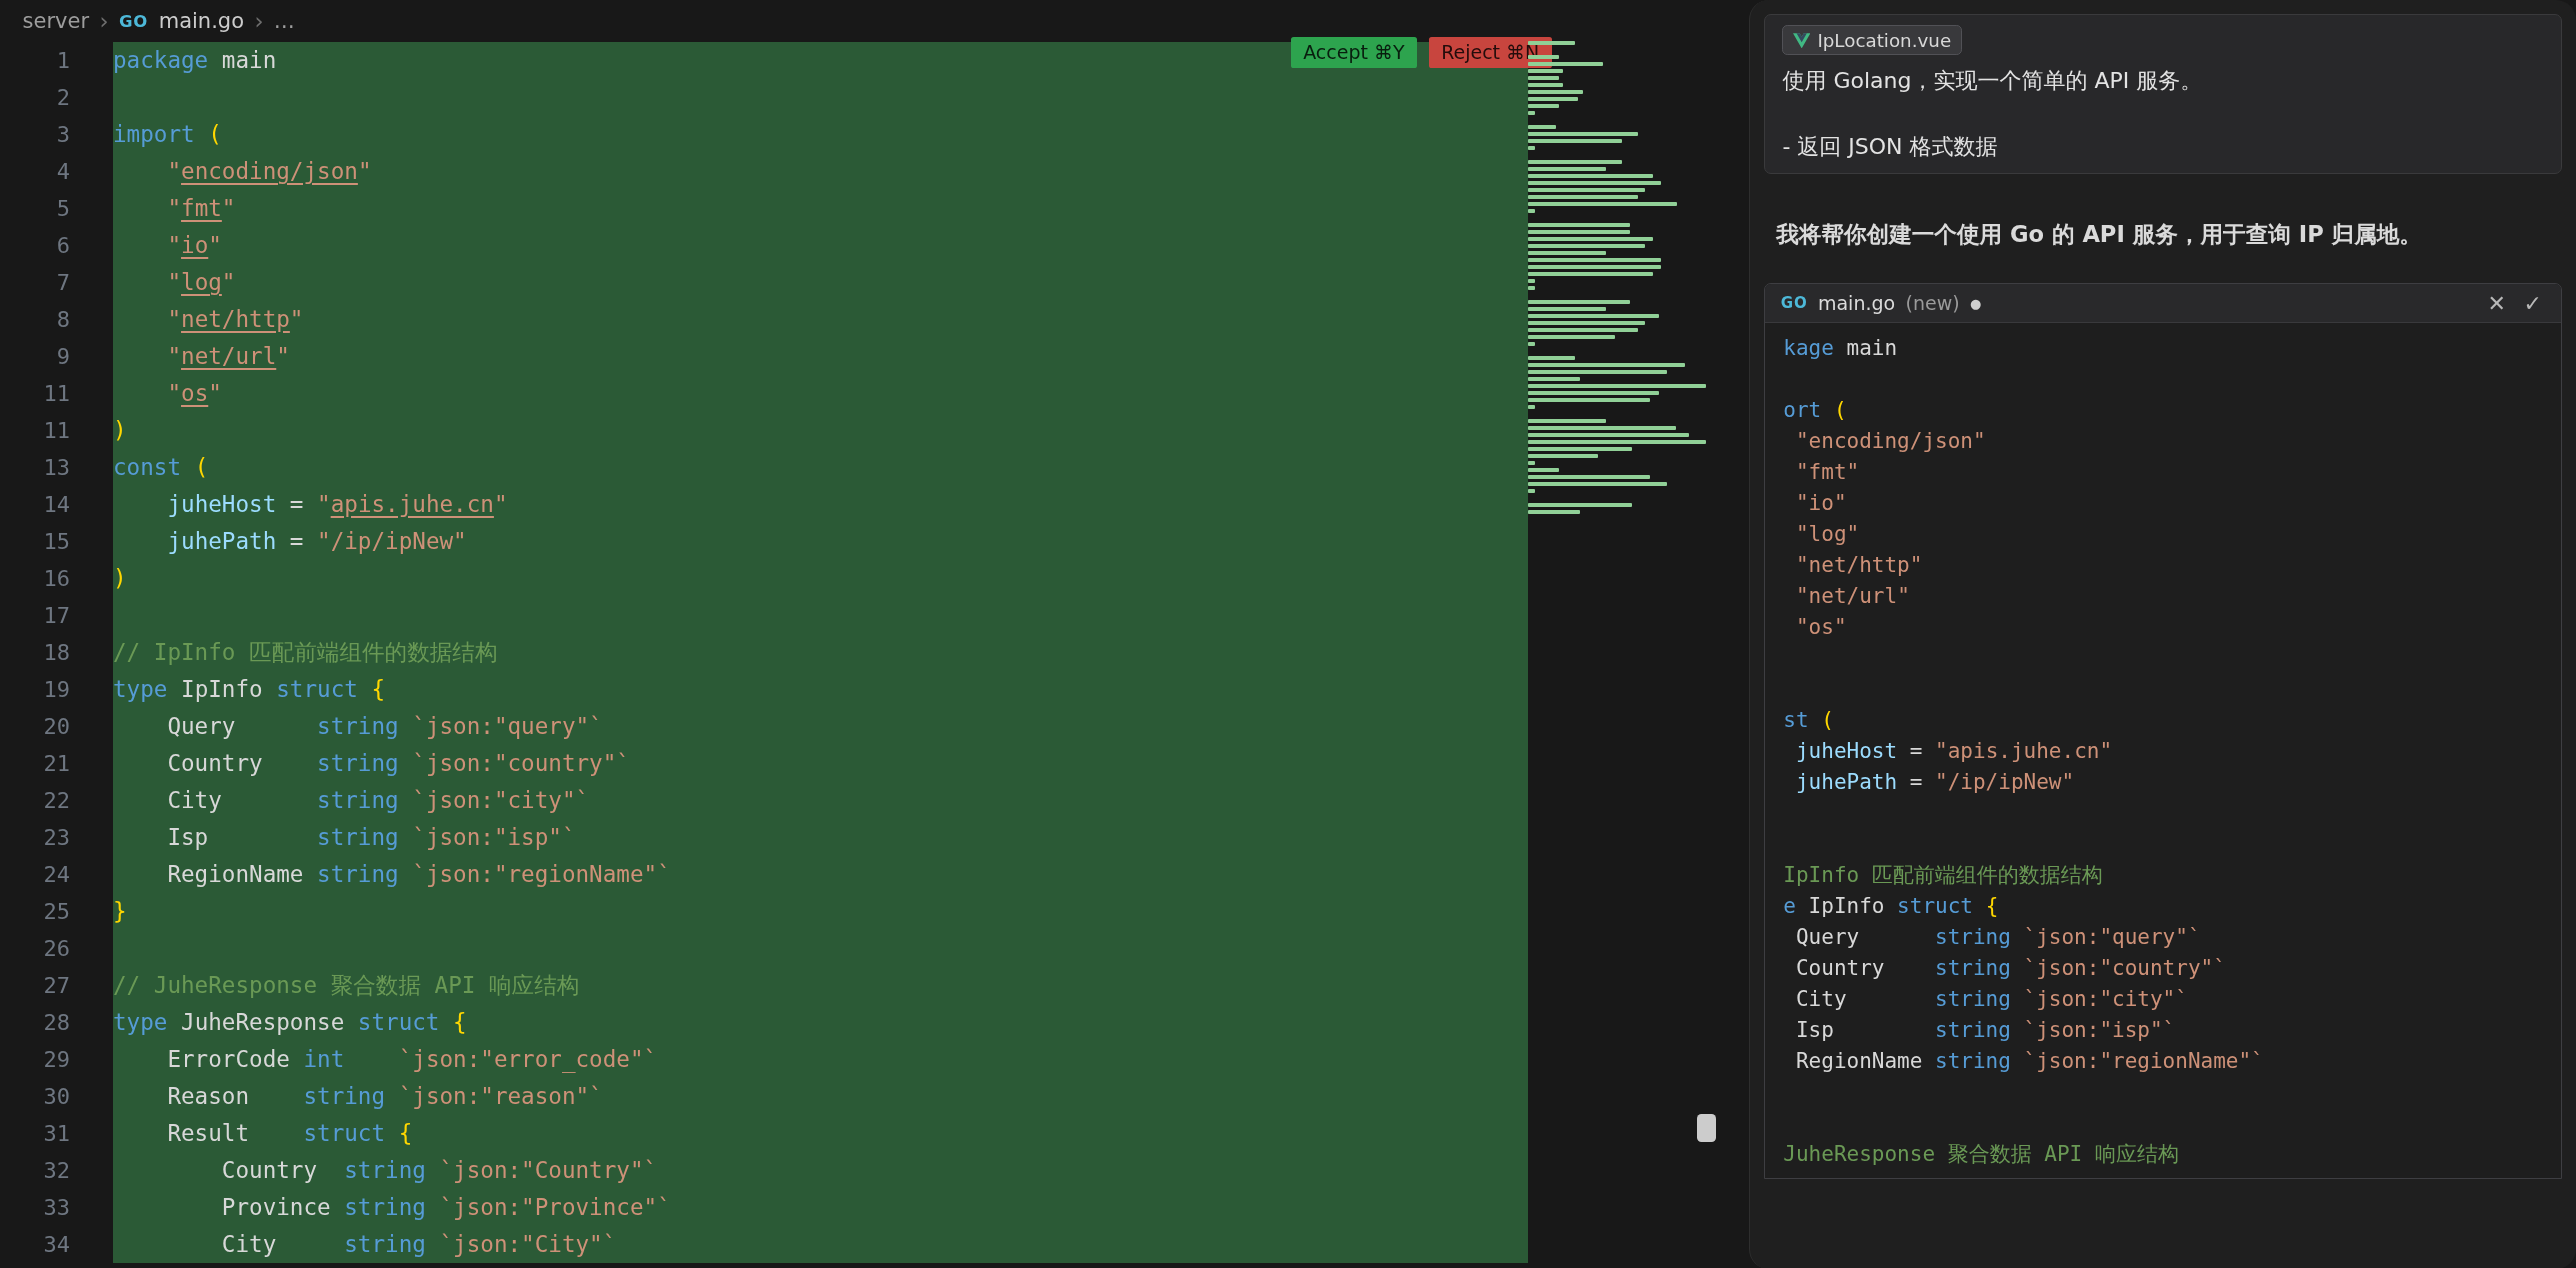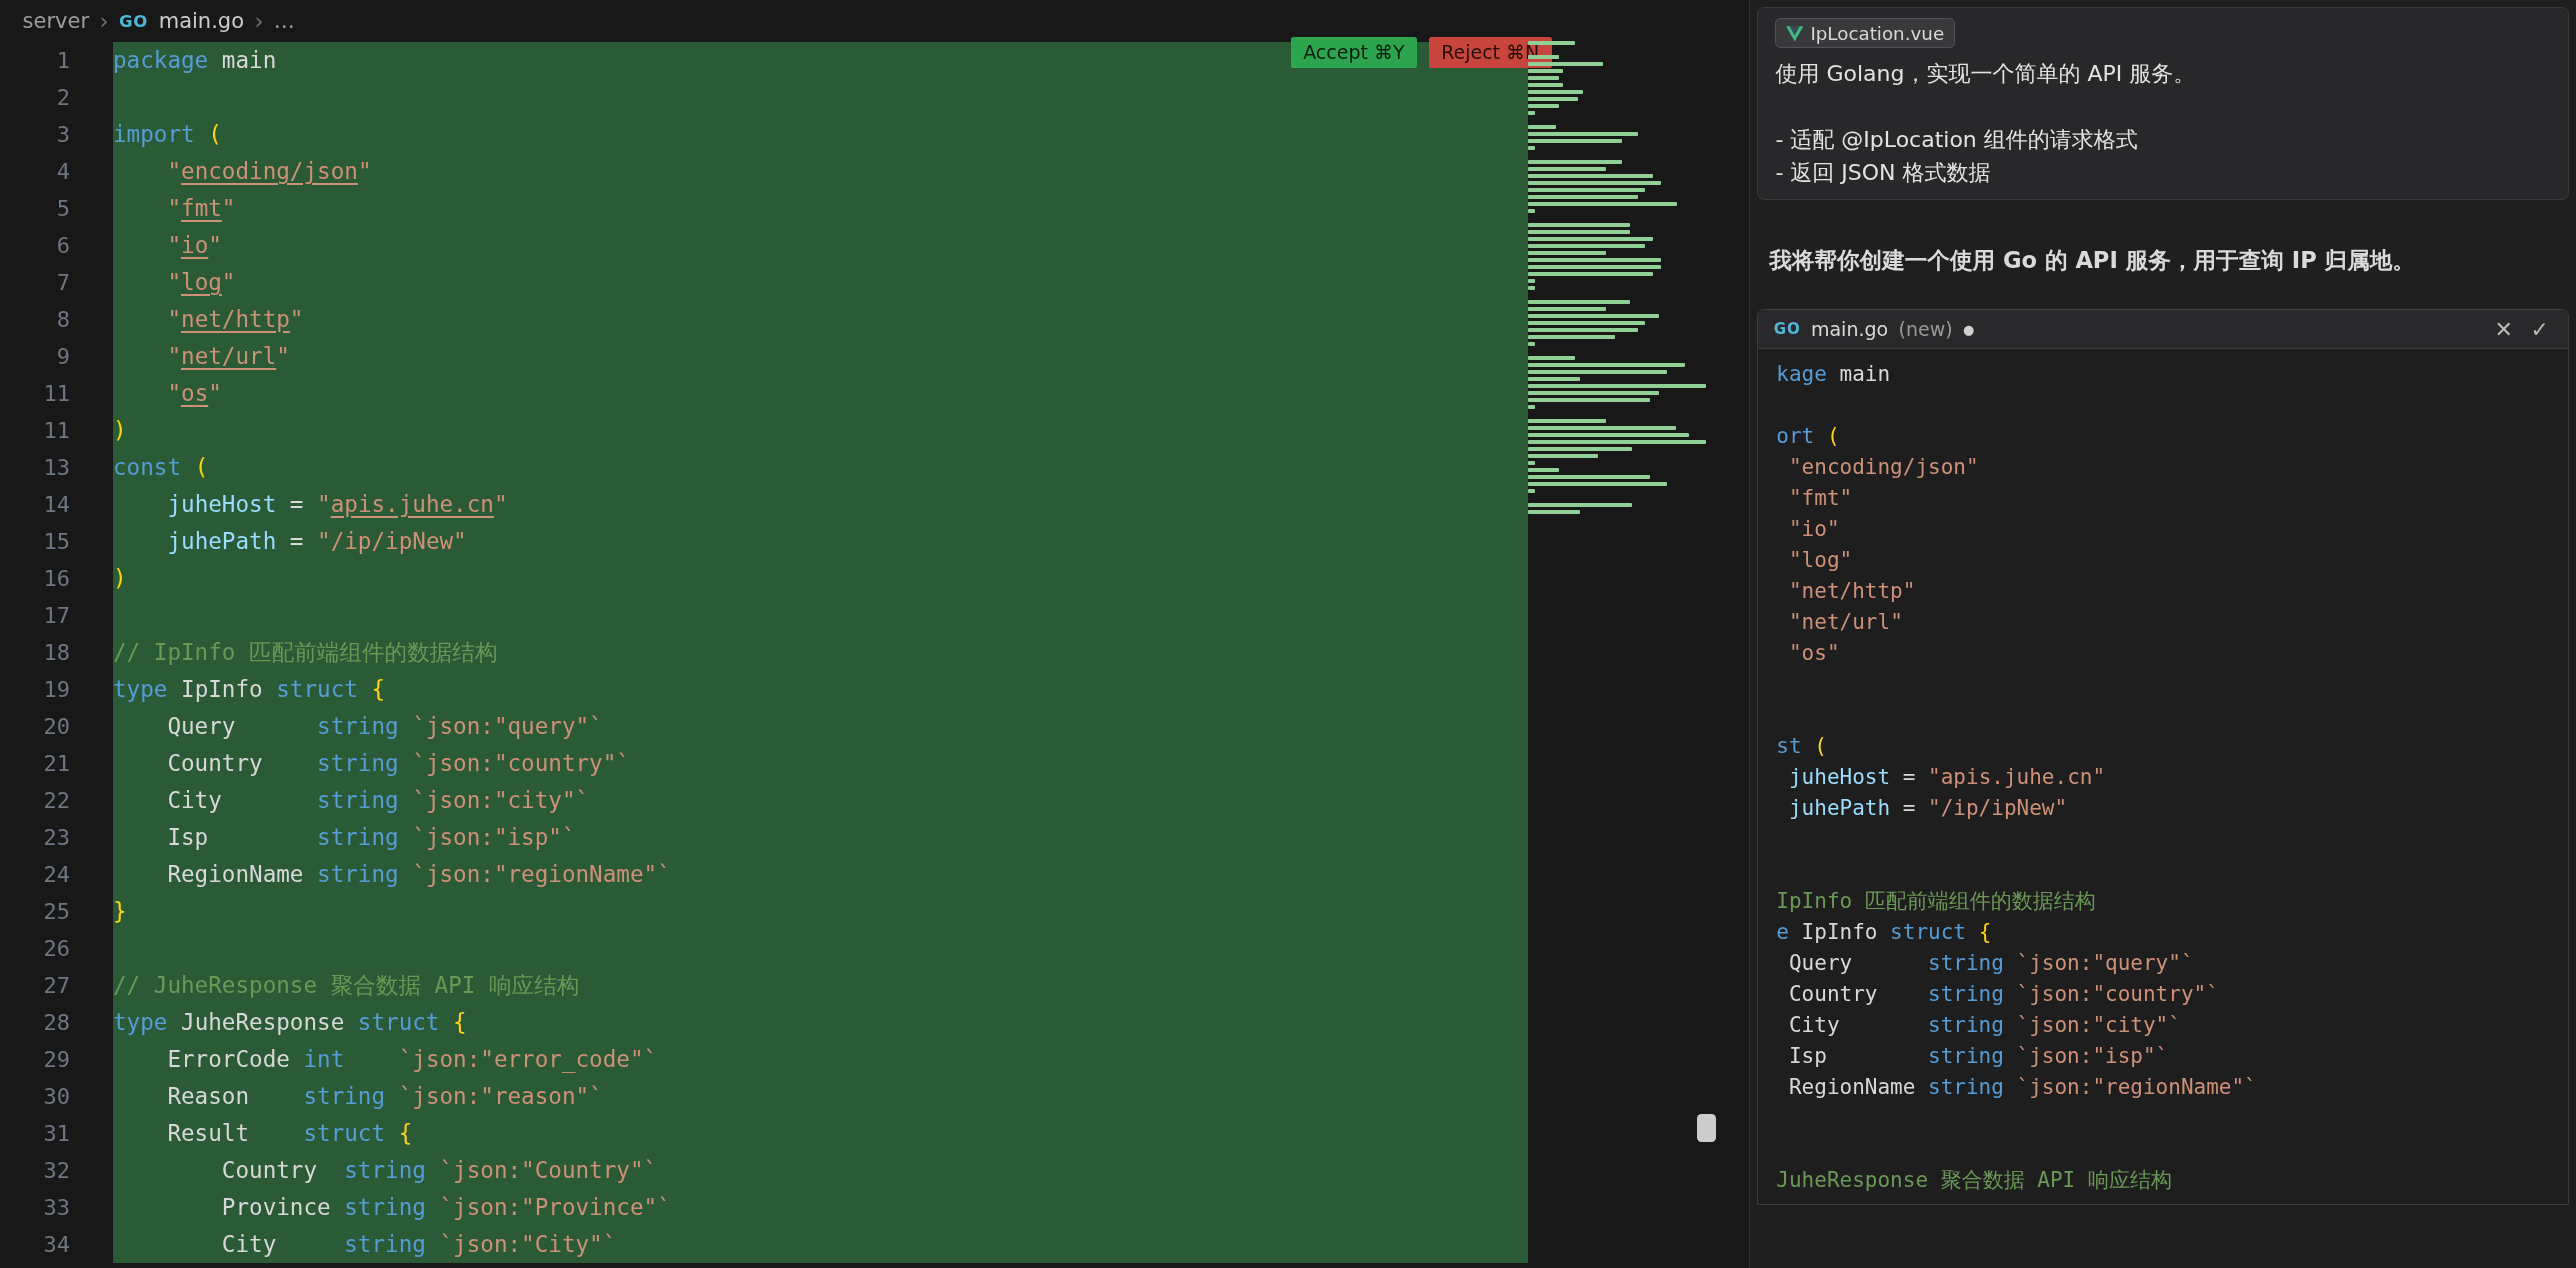--- a/index.html
+++ b/index.html
@@ -36,21 +36,21 @@
   .dbtn-reject{background:var(--reject,#c8453e);}
 
   .minimap{position:absolute;left:1528px;top:41px;width:181px;}
   .mm-row{height:7px;}
   .mm-bar{height:4.4px;background:var(--minimap_bar,#90d097);border-radius:0.9px;}
   .scroll-thumb{position:absolute;left:1697px;top:1114px;width:19px;height:28px;
                 background:#d6d6d6;border-radius:4.4px;opacity:.95;}
 
   
   .chat-panel{position:absolute;left:1749px;top:0;width:827px;height:1269px;background:#1f1f1f;
-              border-left:0.9px solid #2e2e2e;padding:7px;}
+              border-left:0.9px solid #2e2e2e;padding:14px;border-radius:20px;}
   .user-card{background:#28282a;border:0.9px solid #3a3a3c;border-radius:7px;padding:10.4px 17.4px 10.4px 17.4px;}
   .chip{display:inline-flex;align-items:center;gap:7px;background:#39393c;border:0.9px solid #515156;
         border-radius:5.2px;padding:3.5px 9.6px;height:30px;font-size:18.3px;color:#d8d8d8;}
   .um-lines{margin-top:8.7px;font-size:22px;color:#e3e3e3;}
   .um-line{min-height:33px;line-height:33px;white-space:pre-wrap;}
   .assistant{margin:44px 12.2px 32px 12.2px;font-size:22.6px;line-height:33px;color:#dadada;font-weight:bold;}
 
   .code-card{margin:0;border:0.9px solid #3e3e42;border-radius:7px 7px 0 0;overflow:hidden;
              height:896px;display:flex;flex-direction:column;}
   .cc-header{height:39px;flex:none;background:#29292b;display:flex;align-items:center;
@@ -419,21 +419,20 @@
     <div class="chip">
       <svg width="17.4" height="15.7" viewBox="0 0 256 221">
         <path fill="#41b883" d="M204 0h52L128 221 0 0h98l30 52L158 0z"></path>
         <path fill="#34495e" d="M204 0L128 132 52 0h46l30 52 30-52z"></path>
       </svg>
       <span>IpLocation.vue</span>
     </div>
     <div class="um-lines">
         <div class="um-line">使用 Golang，实现一个简单的 API 服务。</div>
         <div class="um-line"></div>
-        <div class="um-line">- 适配 @IpLocation 组件的请求格式</div>
         <div class="um-line">- 返回 JSON 格式数据</div>
       </div>
   </div>
 
   <div class="assistant">我将帮你创建一个使用 Go 的 API 服务，用于查询 IP 归属地。</div>
 
   <div class="code-card">
     <div class="cc-header">
       <span class="cc-go">GO</span>
       <span class="cc-name">main.go</span>

